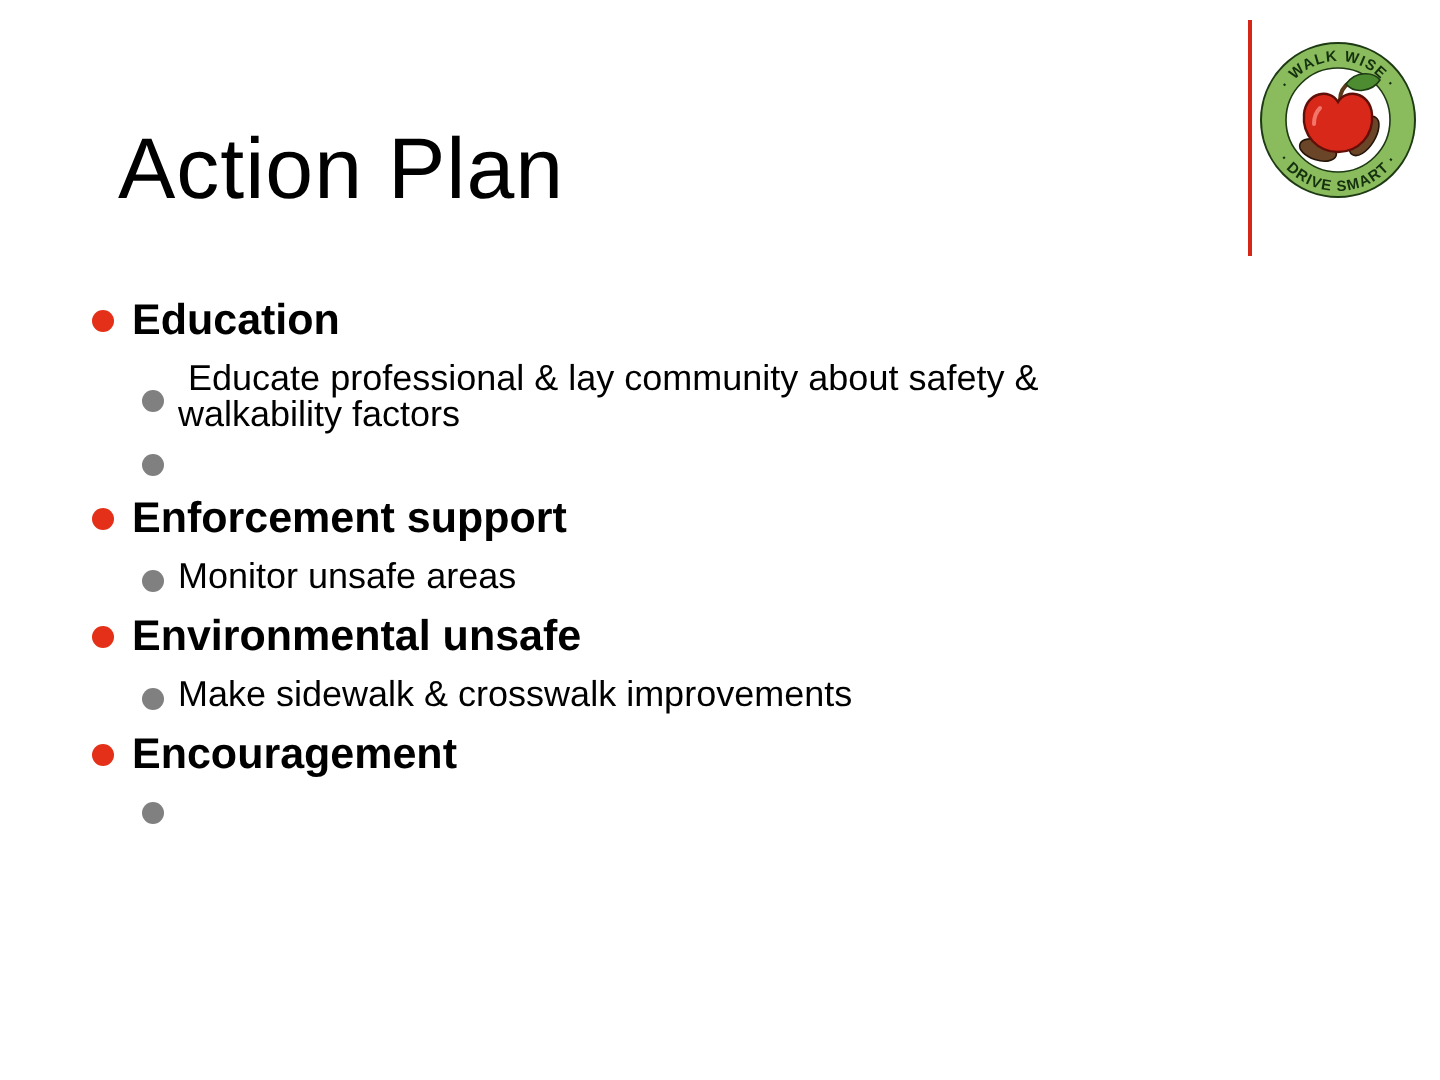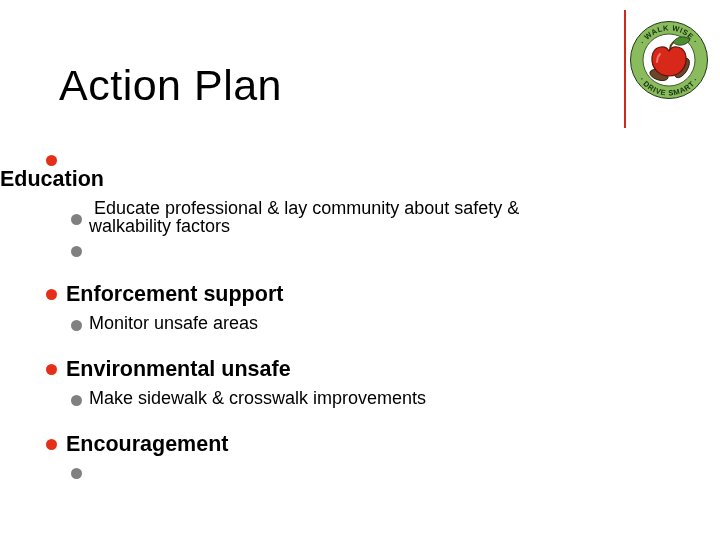--- a/index.html
+++ b/index.html
@@ -42,23 +42,23 @@
   }
   .content {
     position: absolute;
     left: 0;
     top: 147px;
     right: 0;
   }
   .item-heading {
     display: flex;
     align-items: flex-start;
-    margin-top: 24px;
+    margin-top: 8px;
   }
-  .item-heading:first-child { margin-top: 0; flex-direction: column; }
+  .item-heading:first-child { margin-top: 0; }
   .item-heading .htext {
     font-size: 21.5px;
     font-weight: bold;
     color: #000000;
     line-height: 26px;
   }
   .main-bullet {
     flex: 0 0 auto;
     width: 11px;
     height: 11px;

